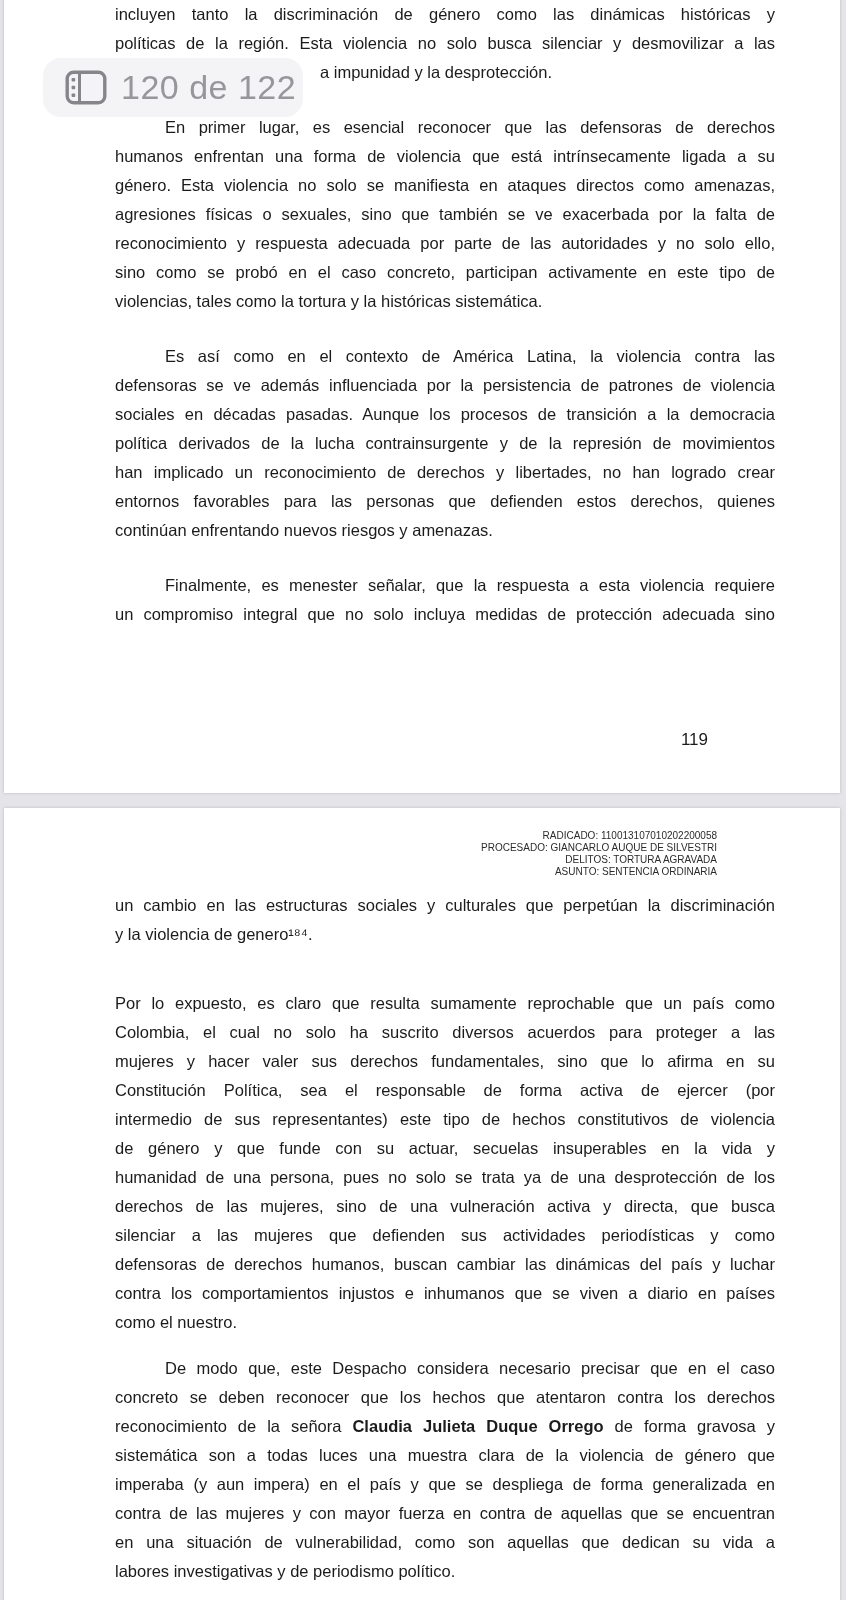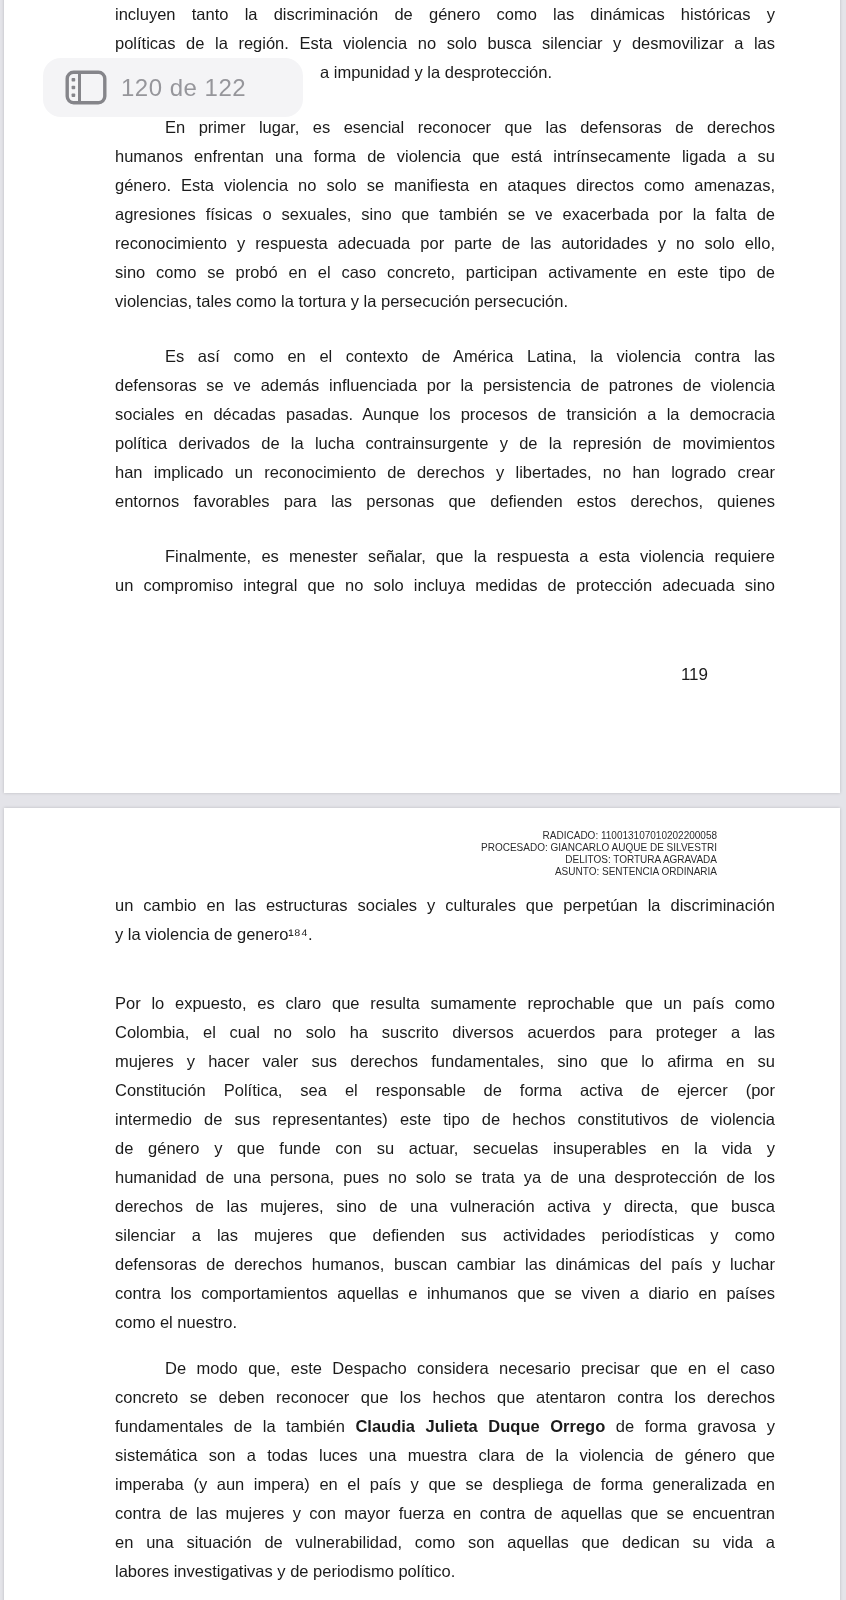--- a/index.html
+++ b/index.html
@@ -33,21 +33,21 @@
   .line {
     height: 29px; line-height: 29px;
     font-size: 16.5px;
     white-space: normal;
     overflow: hidden;
   }
   .line.just { text-align: justify; text-align-last: justify; }
   .b { font-weight: bold; }
 
   .page-num {
-    margin-top: 65px;
+    margin-top: 101px;
     text-align: right;
     padding-right: 67px;
     font-size: 17px;
     color: #1b1b1b;
   }
 
   .case-header {
     position: absolute;
     top: 22px; right: 123px;
     text-align: right;
@@ -60,21 +60,21 @@
     left: 43px; top: 58px;
     width: 260px; height: 59px;
     border-radius: 18px;
     background: #f4f4f6;
     display: flex; align-items: center;
     padding-left: 22px; box-sizing: border-box;
     z-index: 5;
   }
   .pill-icon { display: inline-flex; margin-right: 14px; }
   .pill-label {
-    font-size: 24px;
+    font-size: 34px;
     color: #96969b;
     letter-spacing: 0.5px;
   }
 </style>
 </head>
 <body>
 
 <div class="viewport">
 
   <div class="page page1">
@@ -85,29 +85,30 @@
             <div class="line just">políticas de la región. Esta violencia no solo busca silenciar y desmovilizar a las</div>
             <div class="line" style="padding-left: 205px;">a impunidad y la desprotección.</div>
           </div>
           <div class="para">
             <div class="line just" style="padding-left: 50px;">En primer lugar, es esencial reconocer que las defensoras de derechos</div>
             <div class="line just">humanos enfrentan una forma de violencia que está intrínsecamente ligada a su</div>
             <div class="line just">género. Esta violencia no solo se manifiesta en ataques directos como amenazas,</div>
             <div class="line just">agresiones físicas o sexuales, sino que también se ve exacerbada por la falta de</div>
             <div class="line just">reconocimiento y respuesta adecuada por parte de las autoridades y no solo ello,</div>
             <div class="line just">sino como se probó en el caso concreto, participan activamente en este tipo de</div>
-            <div class="line">violencias, tales como la tortura y la persecución persecución.</div>
+            <div class="line">violencias, tales como la tortura y la históricas sistemática.</div>
           </div>
           <div class="para">
             <div class="line just" style="padding-left: 50px;">Es así como en el contexto de América Latina, la violencia contra las</div>
             <div class="line just">defensoras se ve además influenciada por la persistencia de patrones de violencia</div>
             <div class="line just">sociales en décadas pasadas. Aunque los procesos de transición a la democracia</div>
             <div class="line just">política derivados de la lucha contrainsurgente y de la represión de movimientos</div>
             <div class="line just">han implicado un reconocimiento de derechos y libertades, no han logrado crear</div>
             <div class="line just">entornos favorables para las personas que defienden estos derechos, quienes</div>
+            <div class="line">continúan enfrentando nuevos riesgos y amenazas.</div>
           </div>
           <div class="para">
             <div class="line just" style="padding-left: 50px;">Finalmente, es menester señalar, que la respuesta a esta violencia requiere</div>
             <div class="line just">un compromiso integral que no solo incluya medidas de protección adecuada sino</div>
           </div>
         </div>
       <div class="page-num">119</div>
     </div>
   </div>
 
@@ -128,27 +129,27 @@
             <div class="line just">Por lo expuesto, es claro que resulta sumamente reprochable que un país como</div>
             <div class="line just">Colombia, el cual no solo ha suscrito diversos acuerdos para proteger a las</div>
             <div class="line just">mujeres y hacer valer sus derechos fundamentales, sino que lo afirma en su</div>
             <div class="line just">Constitución Política, sea el responsable de forma activa de ejercer (por</div>
             <div class="line just">intermedio de sus representantes) este tipo de hechos constitutivos de violencia</div>
             <div class="line just">de género y que funde con su actuar, secuelas insuperables en la vida y</div>
             <div class="line just">humanidad de una persona, pues no solo se trata ya de una desprotección de los</div>
             <div class="line just">derechos de las mujeres, sino de una vulneración activa y directa, que busca</div>
             <div class="line just">silenciar a las mujeres que defienden sus actividades periodísticas y como</div>
             <div class="line just">defensoras de derechos humanos, buscan cambiar las dinámicas del país y luchar</div>
-            <div class="line just">contra los comportamientos aquellas e inhumanos que se viven a diario en países</div>
+            <div class="line just">contra los comportamientos injustos e inhumanos que se viven a diario en países</div>
             <div class="line">como el nuestro.</div>
           </div>
           <div class="para">
             <div class="line just" style="padding-left: 50px;">De modo que, este Despacho considera necesario precisar que en el caso</div>
             <div class="line just">concreto se deben reconocer que los hechos que atentaron contra los derechos</div>
-            <div class="line just"><span>fundamentales de la también </span><span class="b">Claudia Julieta Duque Orrego</span><span> de forma gravosa y</span></div>
+            <div class="line just"><span>reconocimiento de la señora </span><span class="b">Claudia Julieta Duque Orrego</span><span> de forma gravosa y</span></div>
             <div class="line just">sistemática son a todas luces una muestra clara de la violencia de género que</div>
             <div class="line just">imperaba (y aun impera) en el país y que se despliega de forma generalizada en</div>
             <div class="line just">contra de las mujeres y con mayor fuerza en contra de aquellas que se encuentran</div>
             <div class="line just">en una situación de vulnerabilidad, como son aquellas que dedican su vida a</div>
             <div class="line">labores investigativas y de periodismo político.</div>
           </div>
         </div>
     </div>
   </div>
 

